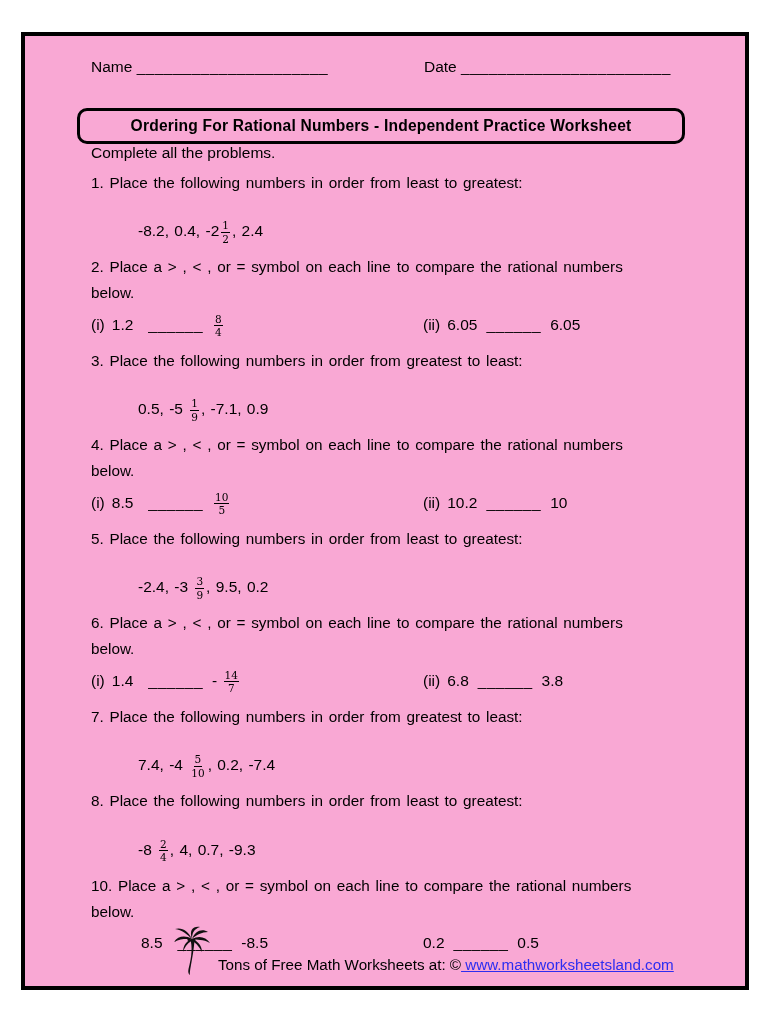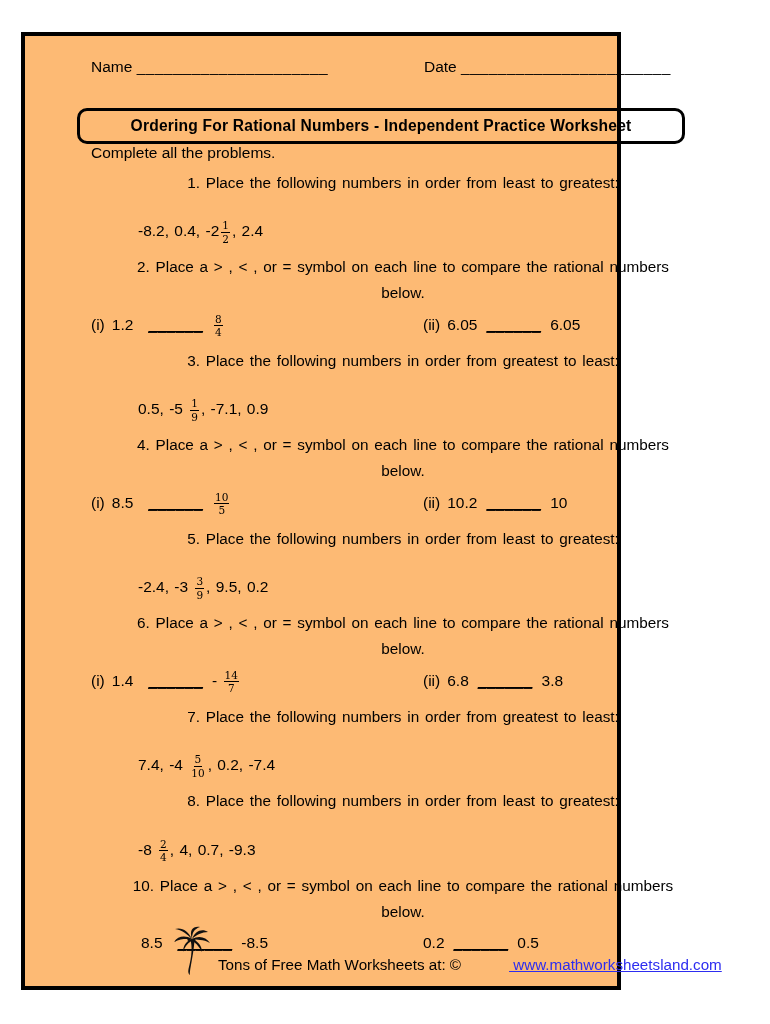--- a/index.html
+++ b/index.html
@@ -2,56 +2,56 @@
 <html><head>
 <meta charset="utf-8">
 <style>
   html,body{margin:0;padding:0;}
   body{
     width:770px;height:1024px;background:#fff;position:relative;
     font-family:"Liberation Sans", sans-serif;color:#000;
     -webkit-font-smoothing:antialiased;overflow:hidden;
   }
   .frame{
-    position:absolute;left:21px;top:32px;width:600px;height:958px;
-    border:4px solid #000;box-sizing:border-box;background:#fdba74;
+    position:absolute;left:21px;top:32px;width:728px;height:958px;
+    border:4px solid #000;box-sizing:border-box;background:#f9a8d4;
   }
   .content{position:absolute;left:66px;top:18px;width:624px;}
   
   .name-date{position:relative;height:26px;font-size:15.5px;margin-top:4px;}
   .date-group{position:absolute;left:333px;top:0;}
   .uline{letter-spacing:0.5px;}
   
   .title-box{
     margin:24px 0 0 -14px;width:608px;box-sizing:border-box;
     border:3.5px solid #000;border-radius:10px;
     padding:6px 6px;text-align:center;font-weight:bold;font-size:15.6px;
     letter-spacing:0.2px;
   }
   .instructions{font-size:15.5px;}
   
   #problems{margin-top:2px;}
-  .problem{margin:0;text-align:center;}
+  .problem{margin:0;}
   .statement{
     font-size:15.3px;line-height:26px;margin-top:7.5px;
     white-space:pre-line;word-spacing:1.5px;
   }
   .numbers{
     margin:20px 0 0 0;padding-left:47px;font-size:15.5px;height:31px;
     display:flex;align-items:center;word-spacing:1px;
   }
   .cmp-row{
     margin:3px 0 1px 0;display:flex;align-items:center;
     font-size:15.5px;height:31px;
   }
   .cmp{display:flex;align-items:center;}
   .cmp.first{width:332px;box-sizing:border-box;}
   .cmp.indent{padding-left:50px;}
   .cmp-label{margin-right:7px;}
-  .blank{margin:9px 9px;letter-spacing:0.5px;text-decoration:underline;}
+  .blank{margin:9px 9px;letter-spacing:0.5px;}
   .cmp.first .blank{margin-left:15px;}
   .frac{
     display:inline-flex;flex-direction:column;align-items:center;
     font-family:"DejaVu Serif", serif;font-size:10.5px;line-height:1.15;
     margin:0 2px;transform:translateY(1px);
   }
   .frac .fn{border-bottom:1px solid #000;padding:0 1px;}
   .frac .fd{padding:0 1px;}
   
   .footer{
@@ -229,16 +229,16 @@
         <path d="M19 13 C26 9, 33 11, 37 17 C30 13, 24 14, 19 13 Z"></path>
         <path d="M19 13 C12 9, 5 10, 1 16 C8 12, 14 13, 19 13 Z"></path>
         <path d="M19 13 C25 15, 29 20, 29 26 C26 20, 22 16, 18 14 Z"></path>
         <path d="M19 13 C13 15, 10 20, 10 26 C12 20, 16 16, 20 14 Z"></path>
         <circle cx="16" cy="13.5" r="1.6"></circle>
         <circle cx="21" cy="14" r="1.6"></circle>
         <path d="M17.2 13 C19.5 20, 19 30, 15.5 43 C14.8 46, 15.6 48.5, 17 49 C16.2 45, 20.5 30, 21.5 14 Z"></path>
       </g>
     </svg>
     <span class="footer-text">
-      <span>Tons of Free Math Worksheets at: ©</span><a class="footer-link" style="color: rgb(45, 45, 240); padding-left: 48px;">&nbsp;www.mathworksheetsland.com</a>
+      <span>Tons of Free Math Worksheets at: ©</span><a class="footer-link" style="color: rgb(45, 45, 240);">&nbsp;www.mathworksheetsland.com</a>
     </span>
   </div>
 </div>
 
 </body></html>

